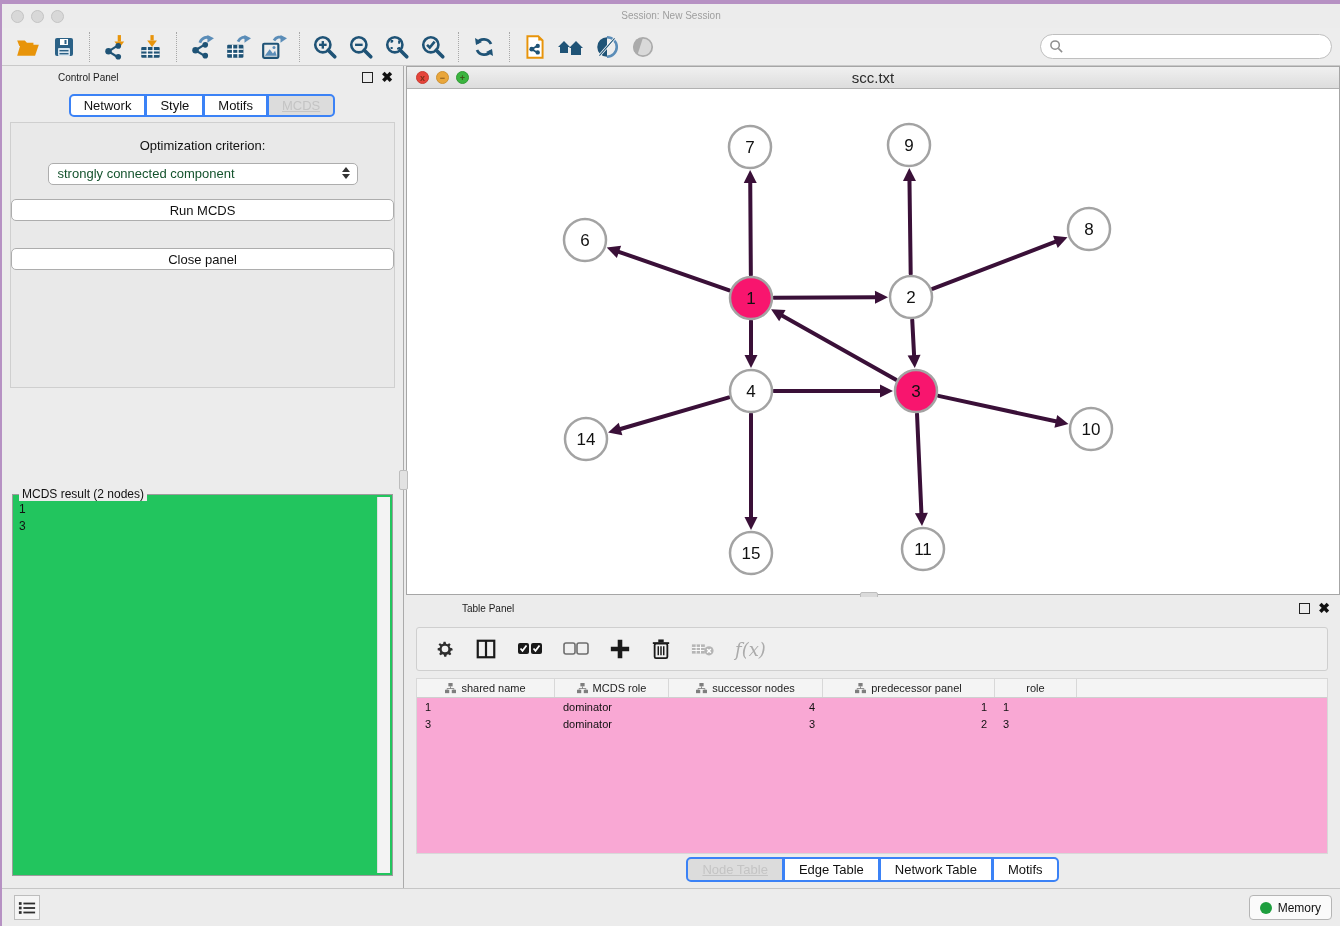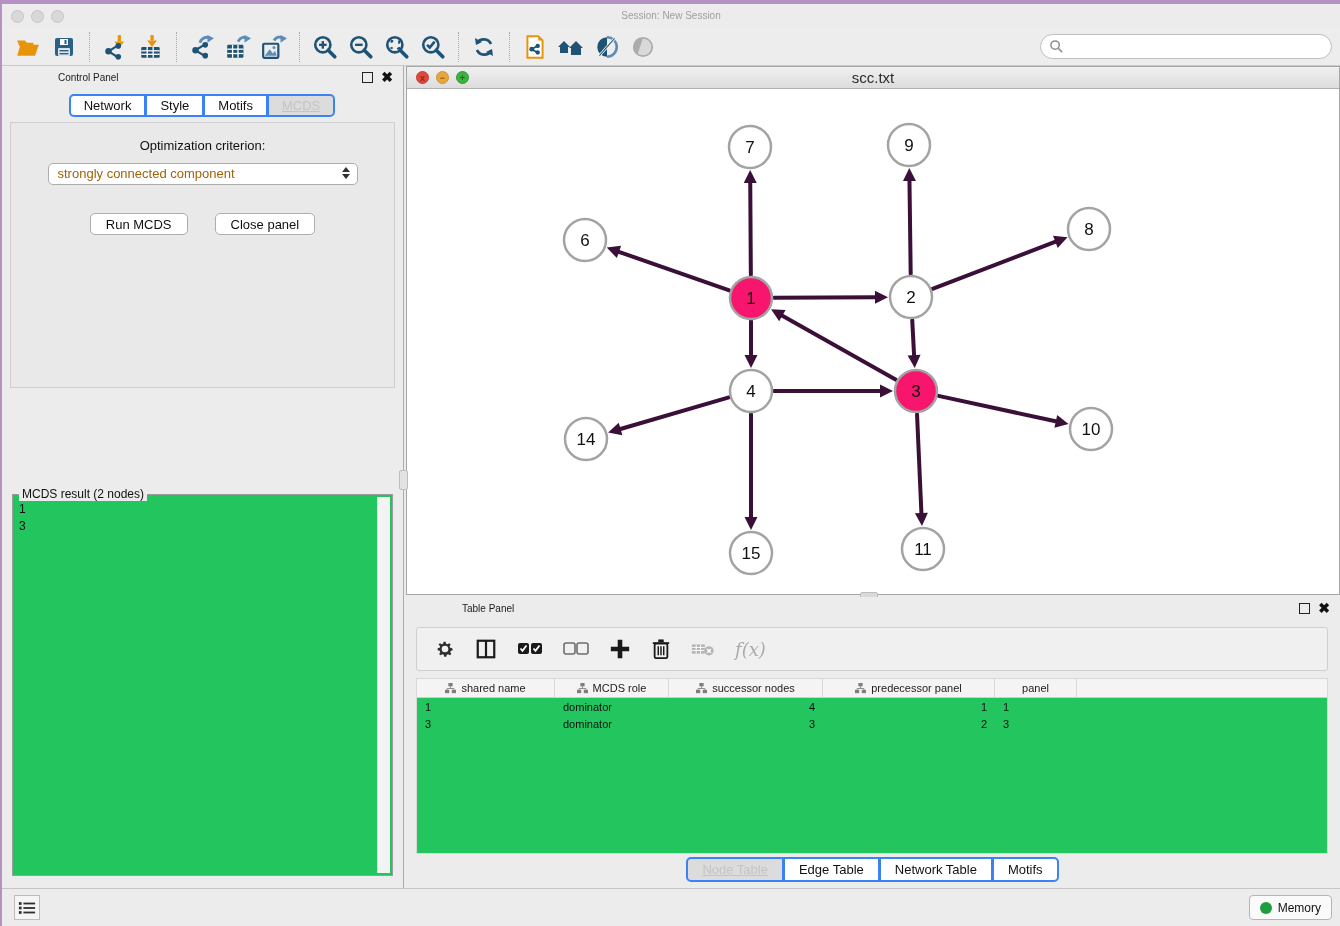--- a/index.html
+++ b/index.html
@@ -26,26 +26,26 @@
   .ph-icons { position:absolute; right:10px; top:6px; display:flex; gap:8px; align-items:center; }
   .float-btn { width:11px; height:11px; border:1.5px solid #222; background:transparent; }
   .close-btn { font-size:14px; font-weight:bold; color:#111; line-height:11px; }
   .tab-row { display:flex; justify-content:center; }
   .mac-tab { padding:2px 13px; font-size:13px; background:#fff; border:2px solid #3b82f6; margin-left:-1px; color:#111; }
   .mac-tab:first-child { border-radius:5px 0 0 5px; }
   .mac-tab:last-child { border-radius:0 5px 5px 0; }
   .mac-tab.selected { background:#DCDCDC; color:#C4C4C4;text-decoration:underline; }
   .cp-box { position:absolute; left:8px; right:8px; top:56px; height:266px; background:#E9E9E9; border:1px solid #CFCFCF; }
   .opt-label { text-align:center; font-size:13px; margin-top:15px; color:#111; }
-  .dropdown { position:relative; margin:10px auto 0; width:310px; height:22px; background:#fff; border:1px solid #ADADAD; border-radius:5px; font-size:13px; line-height:20px; padding-left:9px; color:#a16207; }
+  .dropdown { position:relative; margin:10px auto 0; width:310px; height:22px; background:#fff; border:1px solid #ADADAD; border-radius:5px; font-size:13px; line-height:20px; padding-left:9px; color:#14532d; }
   .dd-arrows { position:absolute; right:7px; top:3px; display:flex; flex-direction:column; gap:2px; }
   .dd-arrows i { width:0; height:0; border-left:4px solid transparent; border-right:4px solid transparent; }
   .dd-up { border-bottom:5px solid #333; }
   .dd-down { border-top:5px solid #333; }
-  .btn-row { display:flex; justify-content:center; gap:27px; margin-top:28px; }
+  .btn-row { display:flex; justify-content:center; gap:27px; margin-top:14px;flex-direction:column; }
   .mac-btn { height:22px; padding:0 15px; background:#fff; border:1px solid #ADADAD; border-radius:5px; font-size:13px; color:#111; font-family:"Liberation Sans",sans-serif; }
   .result-box { position:absolute; left:10px; right:10px; top:428px; bottom:12px; border:1px solid #9C9C9C; background:#22c55e; }
   .result-legend { position:absolute; top:-8px; left:6px; background:#ECECEC; padding:0 3px; font-size:12px; color:#111; }
   .result-lines { position:absolute; inset:2px 16px 2px 2px; font-size:12px; line-height:17px; padding:4px 4px; color:#111; }
   .result-scroll { position:absolute; top:2px; bottom:2px; right:2px; width:13px; background:#F3F3F3; border-left:1px solid #E0E0E0; }
 
   
   .net-window { position:absolute; left:404px; top:62px; width:934px; height:529px; border:1px solid #A6A6A6; background:#fff; }
   .net-titlebar { position:relative; height:22px; background:linear-gradient(#F0F0F0,#DDDDDD); border-bottom:1px solid #B1B1B1; }
   .net-title { text-align:center; font-size:15px; line-height:22px; color:#2b2b2b; }
@@ -57,21 +57,21 @@
 
   
   .v-grip { position:absolute; left:397px; top:466px; width:9px; height:20px; background:#E2E2E2; border:1px solid #BDBDBD; border-radius:2px; }
   .h-grip { position:absolute; left:858px; top:588px; width:18px; height:8px; background:#DADADA; border:1px solid #BDBDBD; border-radius:2px; }
 
   
   .table-panel { position:absolute; left:404px; top:593px; right:0; bottom:38px; background:#ECECEC; }
   .tp-toolbar { position:absolute; left:10px; right:12px; top:30px; height:44px; background:#F0F0F0; border:1px solid #CFCFCF; border-radius:3px; display:flex; align-items:center; gap:20px; padding-left:18px; }
   .tp-icon { display:flex; align-items:center; justify-content:center; }
   .fx-label { font-family:"DejaVu Serif",serif; font-style:italic; font-size:18px; color:#ABABAB; }
-  .tbl-wrap { position:absolute; left:10px; right:12px; top:81px; bottom:34px; background:#22c55e; border:1px solid #D8D8D8; overflow:hidden; }
+  .tbl-wrap { position:absolute; left:10px; right:12px; top:81px; bottom:34px; background:#f9a8d4; border:1px solid #D8D8D8; overflow:hidden; }
   .tbl-header { display:flex; height:19px; background:#F4F4F4; border-bottom:1px solid #CFCFCF; }
   .th-cell { display:flex; align-items:center; justify-content:center; gap:5px; font-size:11px; color:#222; border-right:1px solid #D8D8D8; height:100%; }
   .tbl-row { display:flex; height:17px; align-items:center; }
   .td-cell { font-size:11px; color:#111; padding:0 8px; }
   .tp-tabs { position:absolute; bottom:6px; left:0; right:0; display:flex; justify-content:center; }
   .tp-tabs .mac-tab { padding:3px 14px; }
 
   
   .footer { position:absolute; left:0; right:0; bottom:0; height:38px; background:#ECECEC; border-top:1px solid #C6C6C6; }
   .console-btn { position:absolute; left:12px; top:6px; width:26px; height:25px; background:#F5F5F5; border:1px solid #BDBDBD; display:flex; align-items:center; justify-content:center; }
@@ -507,21 +507,21 @@
               <g stroke="#7E7E7E" stroke-width="1">
                 <line x1="6.5" y1="4" x2="6.5" y2="6.5"></line>
                 <line x1="2.5" y1="6.5" x2="10.5" y2="6.5"></line>
                 <line x1="2.5" y1="6.5" x2="2.5" y2="8"></line>
                 <line x1="10.5" y1="6.5" x2="10.5" y2="8"></line>
               </g>
             </svg>
             <span>predecessor panel</span>
           </div>
           <div class="th-cell" style="width: 82px;">
-            <span>panel</span>
+            <span>role</span>
           </div>
         </div>
       <div id="tbl-body">
           <div class="tbl-row">
             <div class="td-cell" style="width: 138px; text-align: left;">1</div>
             <div class="td-cell" style="width: 114px; text-align: left;">dominator</div>
             <div class="td-cell" style="width: 154px; text-align: right;">4</div>
             <div class="td-cell" style="width: 172px; text-align: right;">1</div>
             <div class="td-cell" style="width: 82px; text-align: left;">1</div>
           </div>

